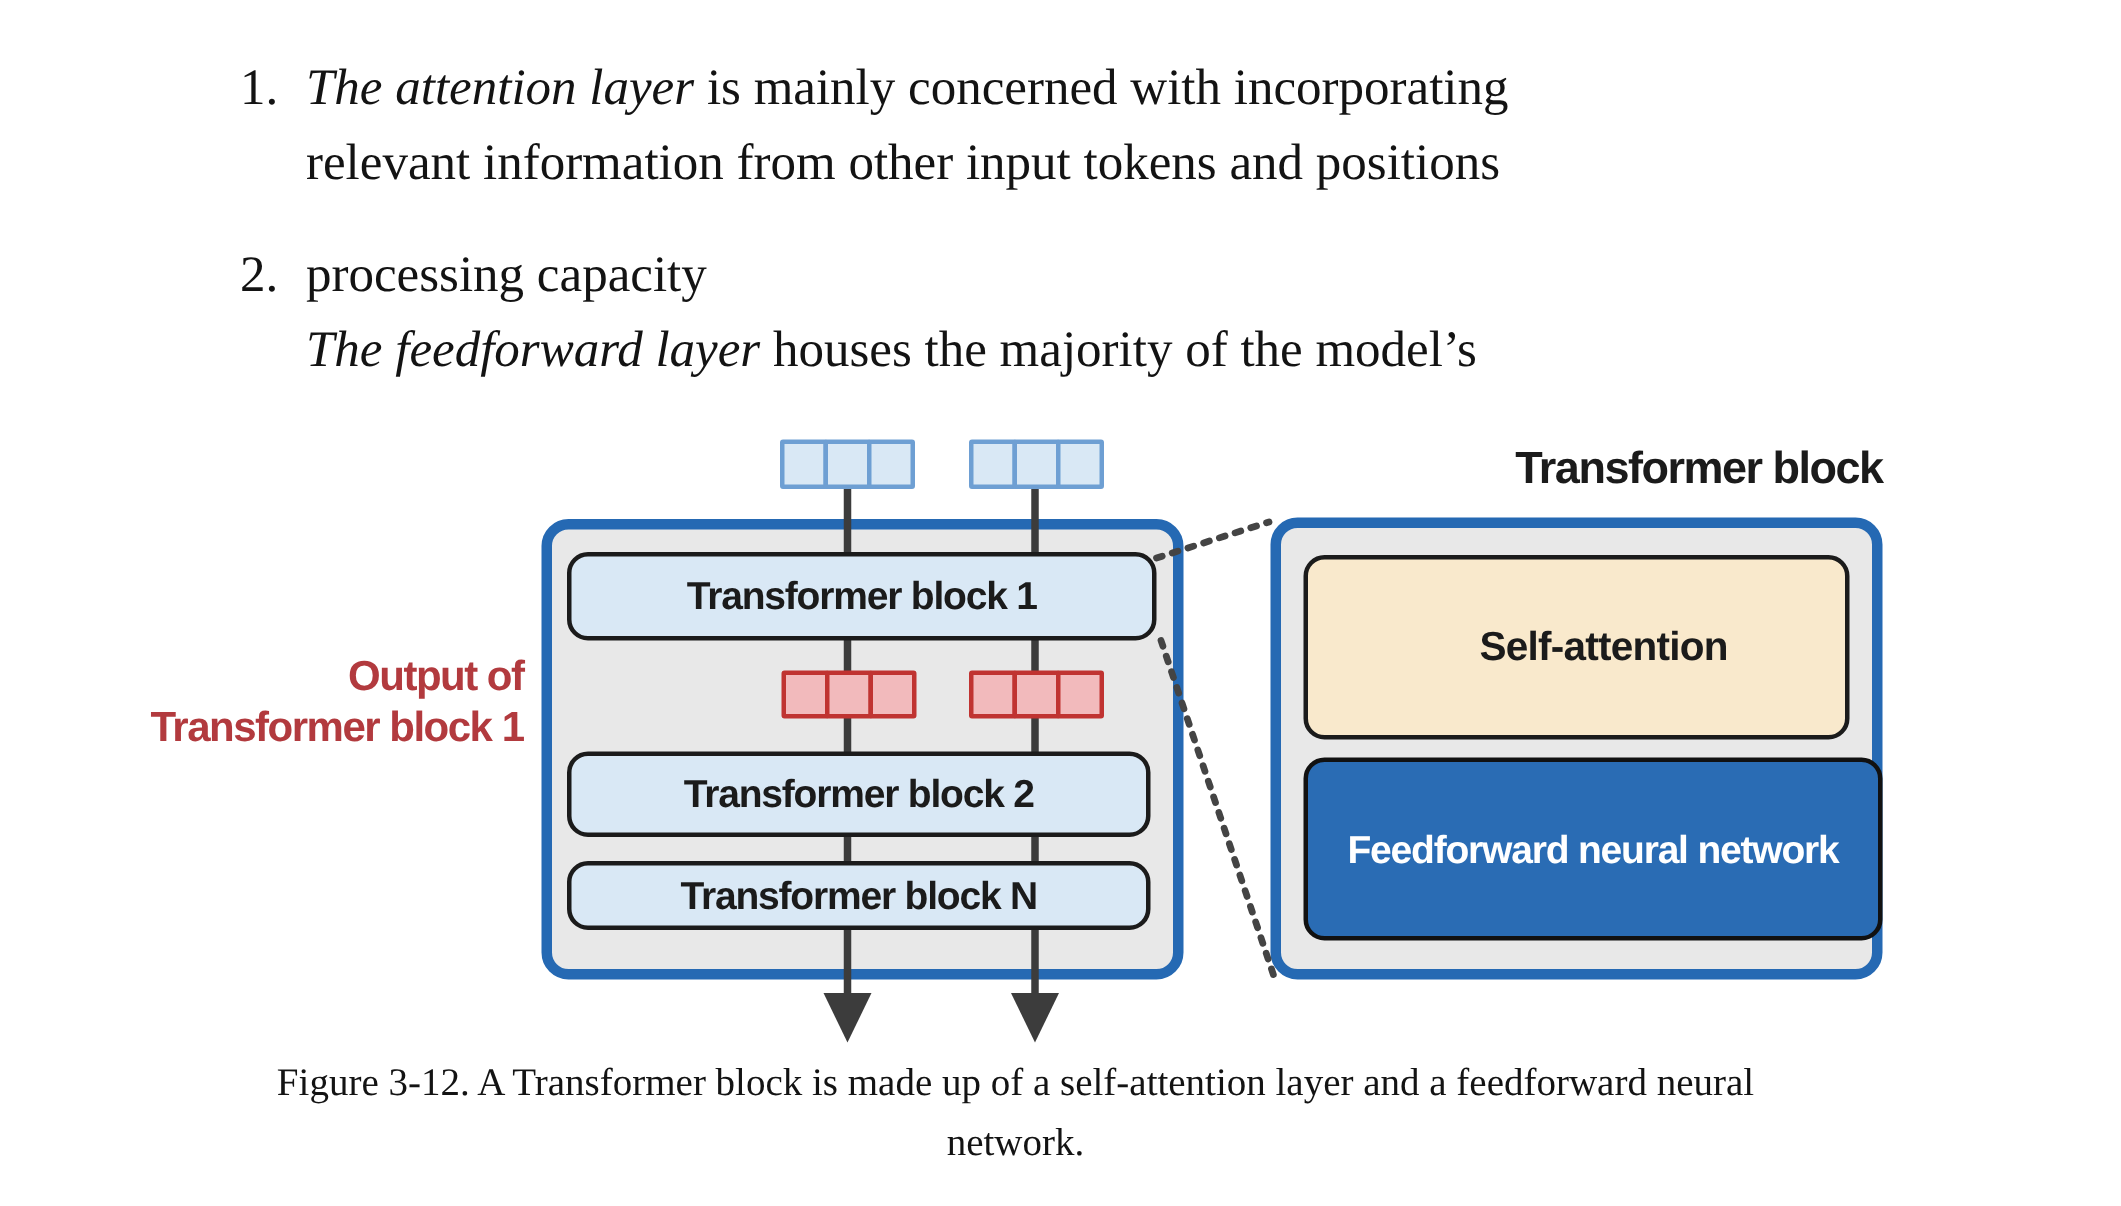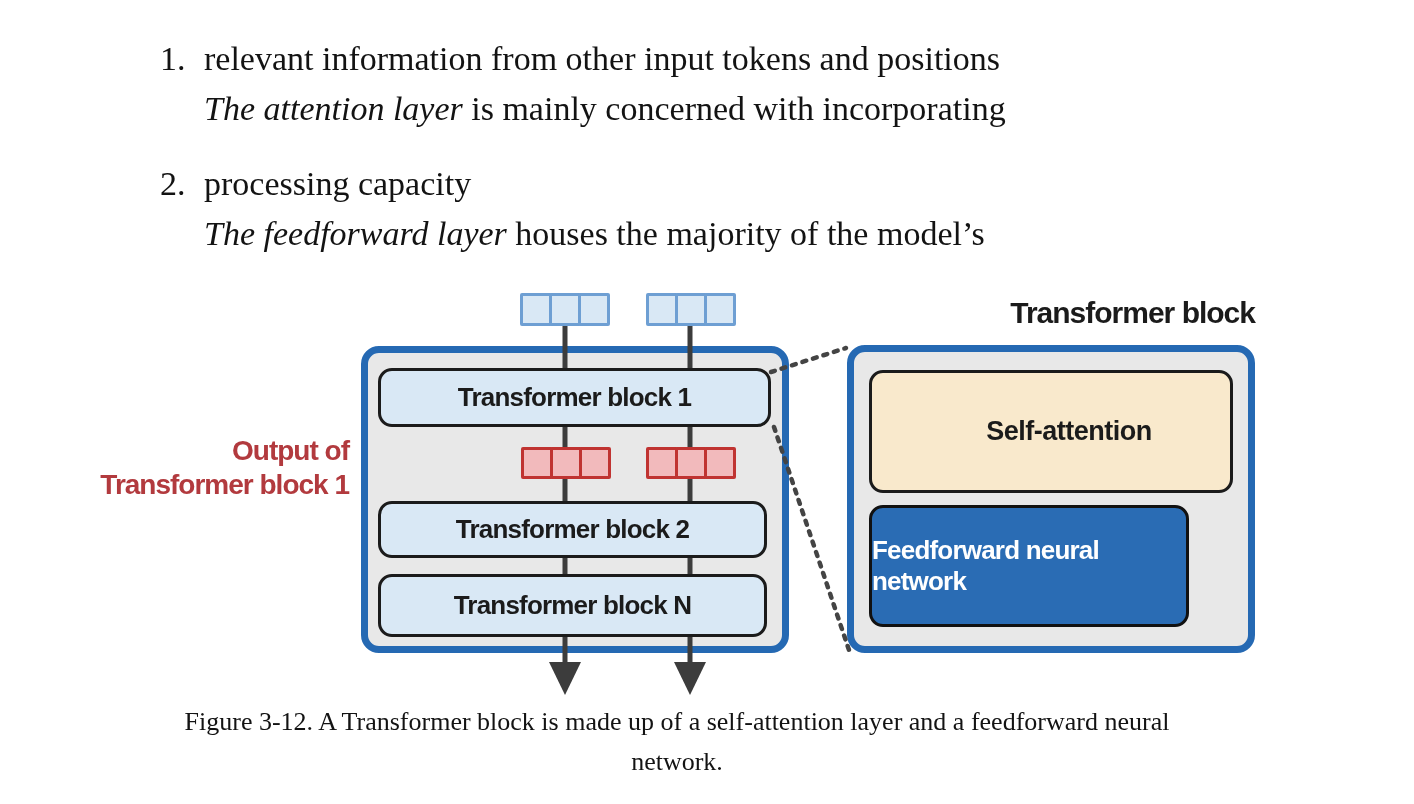--- a/index.html
+++ b/index.html
@@ -24,41 +24,41 @@
   svg.overlay{position:absolute;left:0;top:0;z-index:2;pointer-events:none;}
 
   .block{position:absolute;z-index:3;box-sizing:border-box;
          background:var(--block_fill,#d9e8f5);
          border:3px solid var(--block_border,#1b1b1b);border-radius:14px;
          display:flex;align-items:center;justify-content:center;
          font-family:"Liberation Sans",sans-serif;font-weight:bold;
          font-size:26px;letter-spacing:-0.8px;color:#1b1b1b;}
   .tb1{left:378px;top:368px;width:393px;height:59px;}
   .tb2{left:378px;top:501px;width:389px;height:57px;}
-  .tbn{left:378px;top:574px;width:389px;height:63px;}
+  .tbn{left:378px;top:574px;width:389px;height:46px;}
 
   .strip{position:absolute;z-index:3;display:flex;width:90px;height:33px;}
   .strip i{flex:1;box-sizing:border-box;margin-left:-3px;border-radius:2px;
            border:3px solid var(--token_blue_border,#6e9fd3);
            background:var(--token_blue_fill,#d9e8f5);}
   .strip i:first-child{margin-left:0;}
   .strip.red{height:32px;}
   .strip.red i{border-color:var(--token_red_border,#c03331);
                background:var(--token_red_fill,#f2babc);}
 
   .detail-title{position:absolute;left:847px;top:296px;width:408px;z-index:3;
          text-align:right;font-family:"Liberation Sans",sans-serif;font-weight:bold;
          font-size:30px;letter-spacing:-1px;color:#1b1b1b;}
   .attn{position:absolute;left:869px;top:370px;width:364px;height:123px;z-index:3;
          box-sizing:border-box;background:var(--self_attention_fill,#f9e9cc);
          border:3px solid var(--block_border,#1b1b1b);border-radius:14px;
          display:flex;align-items:center;justify-content:center;
          font-family:"Liberation Sans",sans-serif;font-weight:bold;
          font-size:27px;letter-spacing:-0.5px;color:#1b1b1b;padding-left:36px;}
-  .ffn{position:absolute;left:869px;top:505px;width:320px;height:122px;z-index:3;
+  .ffn{position:absolute;left:869px;top:505px;width:386px;height:122px;z-index:3;
          box-sizing:border-box;background:var(--feedforward_fill,#2a6cb4);
          border:3px solid #111;border-radius:14px;
          display:flex;align-items:center;justify-content:center;
          font-family:"Liberation Sans",sans-serif;font-weight:bold;
          font-size:26px;letter-spacing:-0.8px;color:var(--feedforward_text,#fff);}
 
   .out-label{position:absolute;left:52px;top:434px;width:297px;z-index:3;
          text-align:right;font-family:"Liberation Sans",sans-serif;font-weight:bold;
          font-size:28px;line-height:34px;letter-spacing:-1px;
          color:var(--output_label_color,#b23a3e);}
@@ -69,22 +69,22 @@
 </style>
 </head>
 <body>
 
 <div class="page">
 
   <div class="list">
     <div class="list-item">
       <span class="marker">1.</span>
       <div class="item-text">
+        <div><span class="em">The attention layer</span><span> is mainly concerned with incorporating</span></div>
         <div>relevant information from other input tokens and positions</div>
-        <div><span class="em">The attention layer</span><span> is mainly concerned with incorporating</span></div>
       </div>
     </div>
     <div class="list-item">
       <span class="marker">2.</span>
       <div class="item-text">
         <div>processing capacity</div>
         <div><span class="em">The feedforward layer</span><span> houses the majority of the model’s</span></div>
       </div>
     </div>
   </div>

